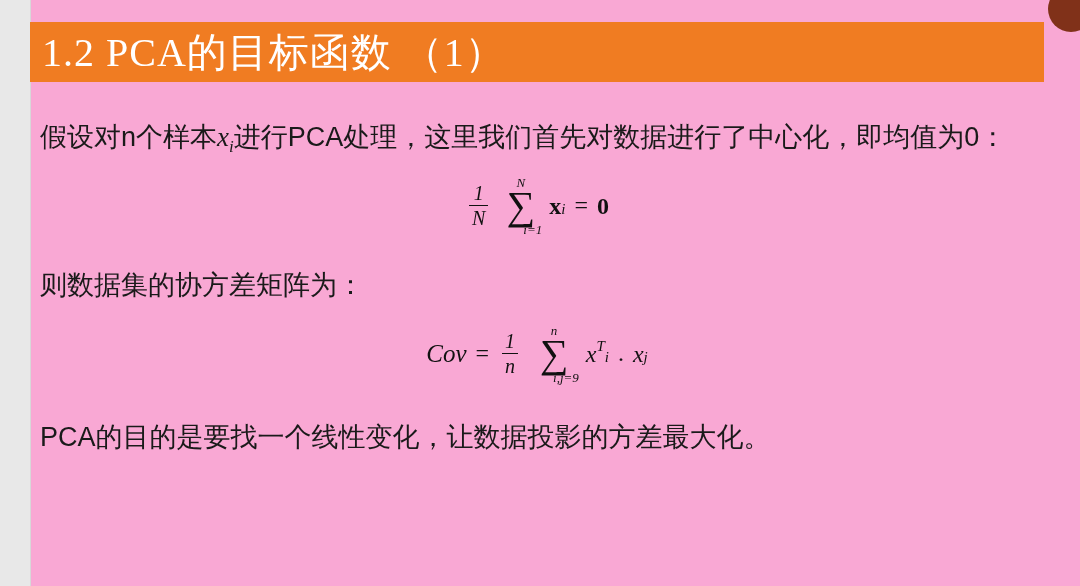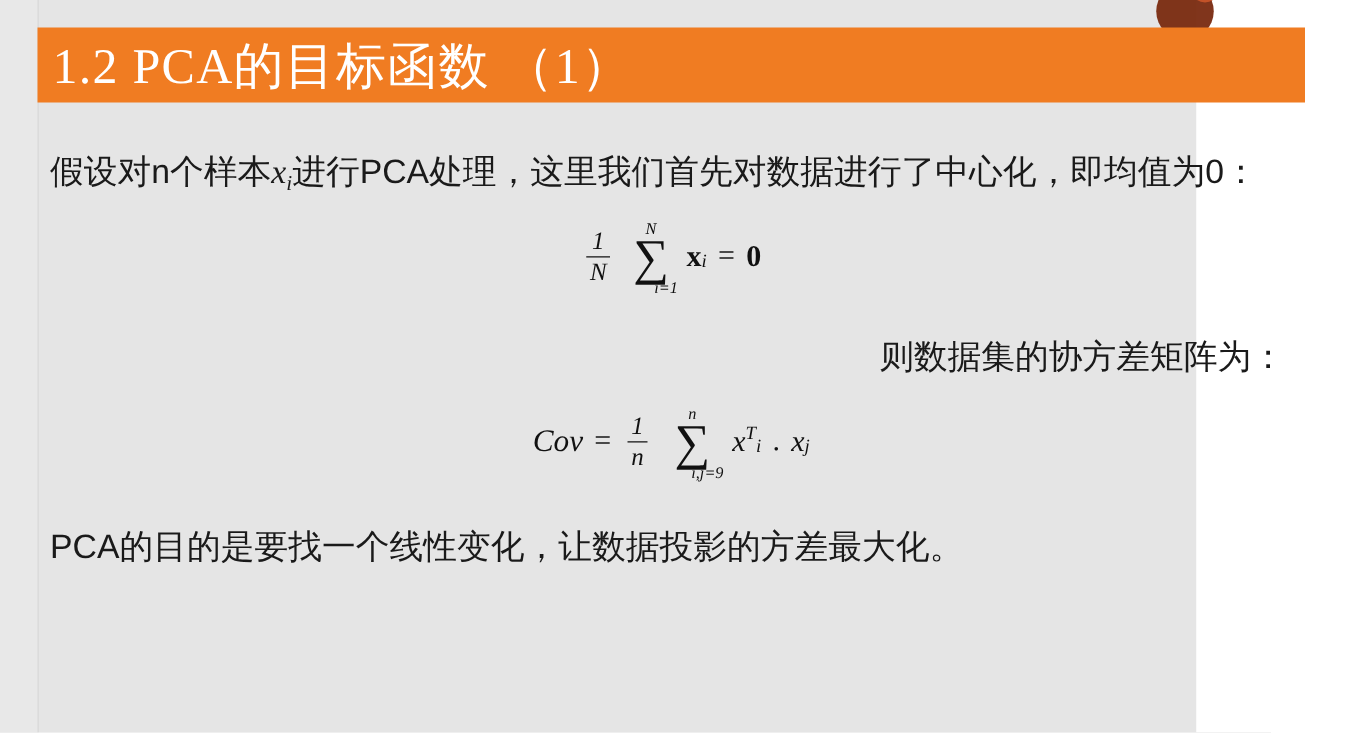--- a/index.html
+++ b/index.html
@@ -8,23 +8,23 @@
   }
   body {
     width: 1080px;
     height: 586px;
     background: #ffffff;
     font-family: "Liberation Sans", sans-serif;
     overflow: hidden;
   }
   .slide {
     position: relative;
-    width: 957px;
+    width: 1080px;
     height: 586px;
-    background: #e5e5e5;
+    background: #f9a8d4;
     box-sizing: border-box;
   }
   
   .left-bar {
     position: absolute;
     left: 0;
     top: 0;
     width: 30px;
     height: 586px;
     background: #e8e8e8;
@@ -88,21 +88,21 @@
     font-family: "Liberation Serif", serif;
     font-style: italic;
   }
   .para .sub {
     font-size: 17px;
     vertical-align: sub;
     font-family: "Liberation Serif", serif;
     font-style: italic;
   }
   .p1 { margin-top: 18px; }
-  .p2 { margin-top: 30px; text-align: right; }
+  .p2 { margin-top: 30px; }
   .p3 { margin-top: 34px; }
 
   
   .formula {
     text-align: center;
     font-family: "Liberation Serif", serif;
     color: #111111;
     margin-top: 14px;
   }
   .formula-1 { margin-top: 16px; }

